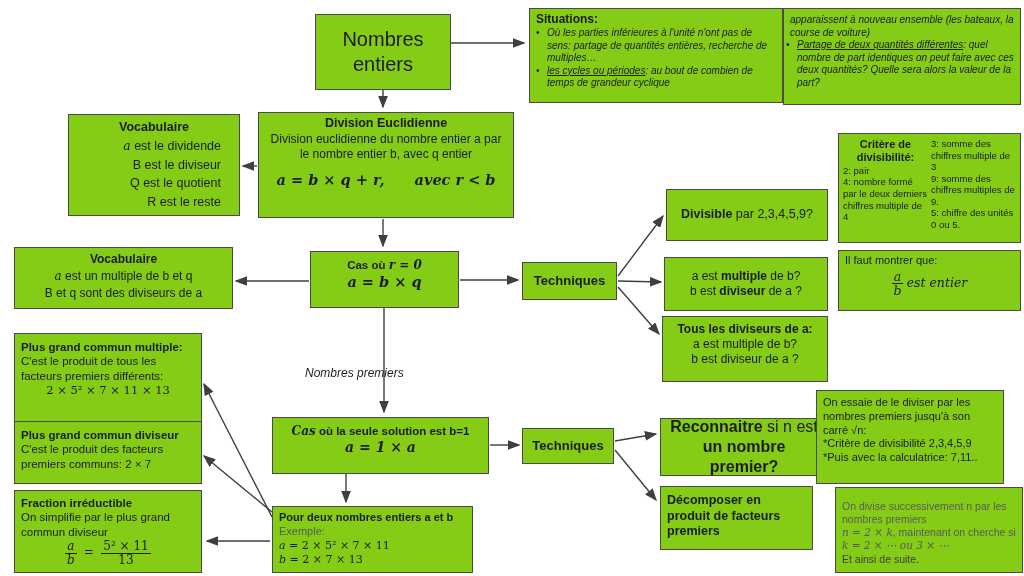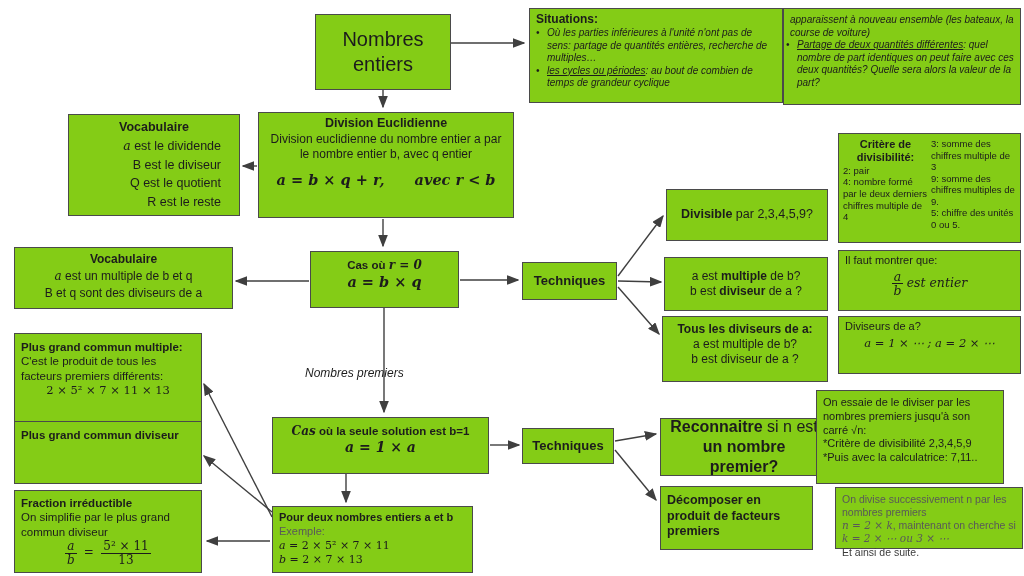--- a/index.html
+++ b/index.html
@@ -42,21 +42,21 @@
   #pgcm{left:14px;top:333px;width:188px;height:101px;padding-top:6px;}
   #pgcd{left:14px;top:421px;width:188px;height:63px;padding-top:6px;}
   #fracBox{left:14px;top:490px;width:188px;height:83px;padding-top:5px;}
   #npLabel{left:305px;top:366px;width:160px;text-align:left;font-size:12px;font-style:italic;}
   #casB1{left:272px;top:417px;width:217px;height:57px;padding-top:6px;}
   #tech2{left:522px;top:428px;width:92px;height:36px;display:flex;align-items:center;justify-content:center;font-size:13px;font-weight:bold;}
   #reconnaitre{left:660px;top:418px;width:168px;height:58px;display:flex;align-items:center;justify-content:center;text-align:center;font-size:16px;}
   #onEssaie{left:816px;top:390px;width:188px;height:94px;font-size:11px;padding-top:5px;}
   #decomposer{left:660px;top:486px;width:153px;height:64px;font-size:12.5px;font-weight:bold;padding-top:6px;}
   #pourDeux{left:272px;top:506px;width:201px;height:67px;font-size:11px;line-height:1.3;}
-  #onDivise{left:835px;top:487px;width:188px;height:62px;font-size:10.5px;color:#595959;padding-top:5px;}
+  #onDivise{left:835px;top:487px;width:188px;height:86px;font-size:10.5px;color:#595959;padding-top:12px;}
 </style>
 </head>
 <body>
 
 <div class="canvas">
 
   <svg class="wires" width="1024" height="576">
     <defs>
       <marker id="ah" markerWidth="9" markerHeight="7" refX="8" refY="3.5" orient="auto">
         <path d="M0,0 L9,3.5 L0,7 Z" fill="#3f3f3f"></path>
@@ -170,33 +170,30 @@
       <span class="math" style="margin-left:0;">est entier</span>
     </div>
   </div>
 
   <div id="tousDiv" class="box c">
     <div class="b">Tous les diviseurs de a:</div>
     <div>a est multiple de b?</div>
     <div>b est diviseur de a ?</div>
   </div>
 
-  <div id="divisA" class="box">
-    <div>Diviseurs de a?</div>
-    <div class="c math" style="margin-top:2px;font-size:11.5px;">a = 1 × ⋯ ; a = 2 × ⋯</div>
-  </div>
 
   <div id="pgcm" class="box">
     <div class="b">Plus grand commun multiple:</div>
     <div>C'est le produit de tous les facteurs premiers différents:</div>
     <div class="c" style="font-family:'DejaVu Serif',serif;">2 × 5² × 7 × 11 × 13</div>
   </div>
 
   <div id="pgcd" class="box">
     <div class="b">Plus grand commun diviseur</div>
+    <div>C'est le produit des facteurs premiers communs: 2 × 7</div>
   </div>
 
   <div id="fracBox" class="box">
     <div class="b">Fraction irréductible</div>
     <div>On simplifie par le plus grand commun diviseur</div>
     <div class="c" style="margin-top:1px;font-size:12px;">
       <span class="frac math"><span class="fn">a</span><span class="fd">b</span></span>
       <span class="math" style="margin:0 4px;">=</span>
       <span class="frac" style="font-family:'DejaVu Serif',serif;"><span class="fn">5² × 11</span><span class="fd">13</span></span>
     </div>

